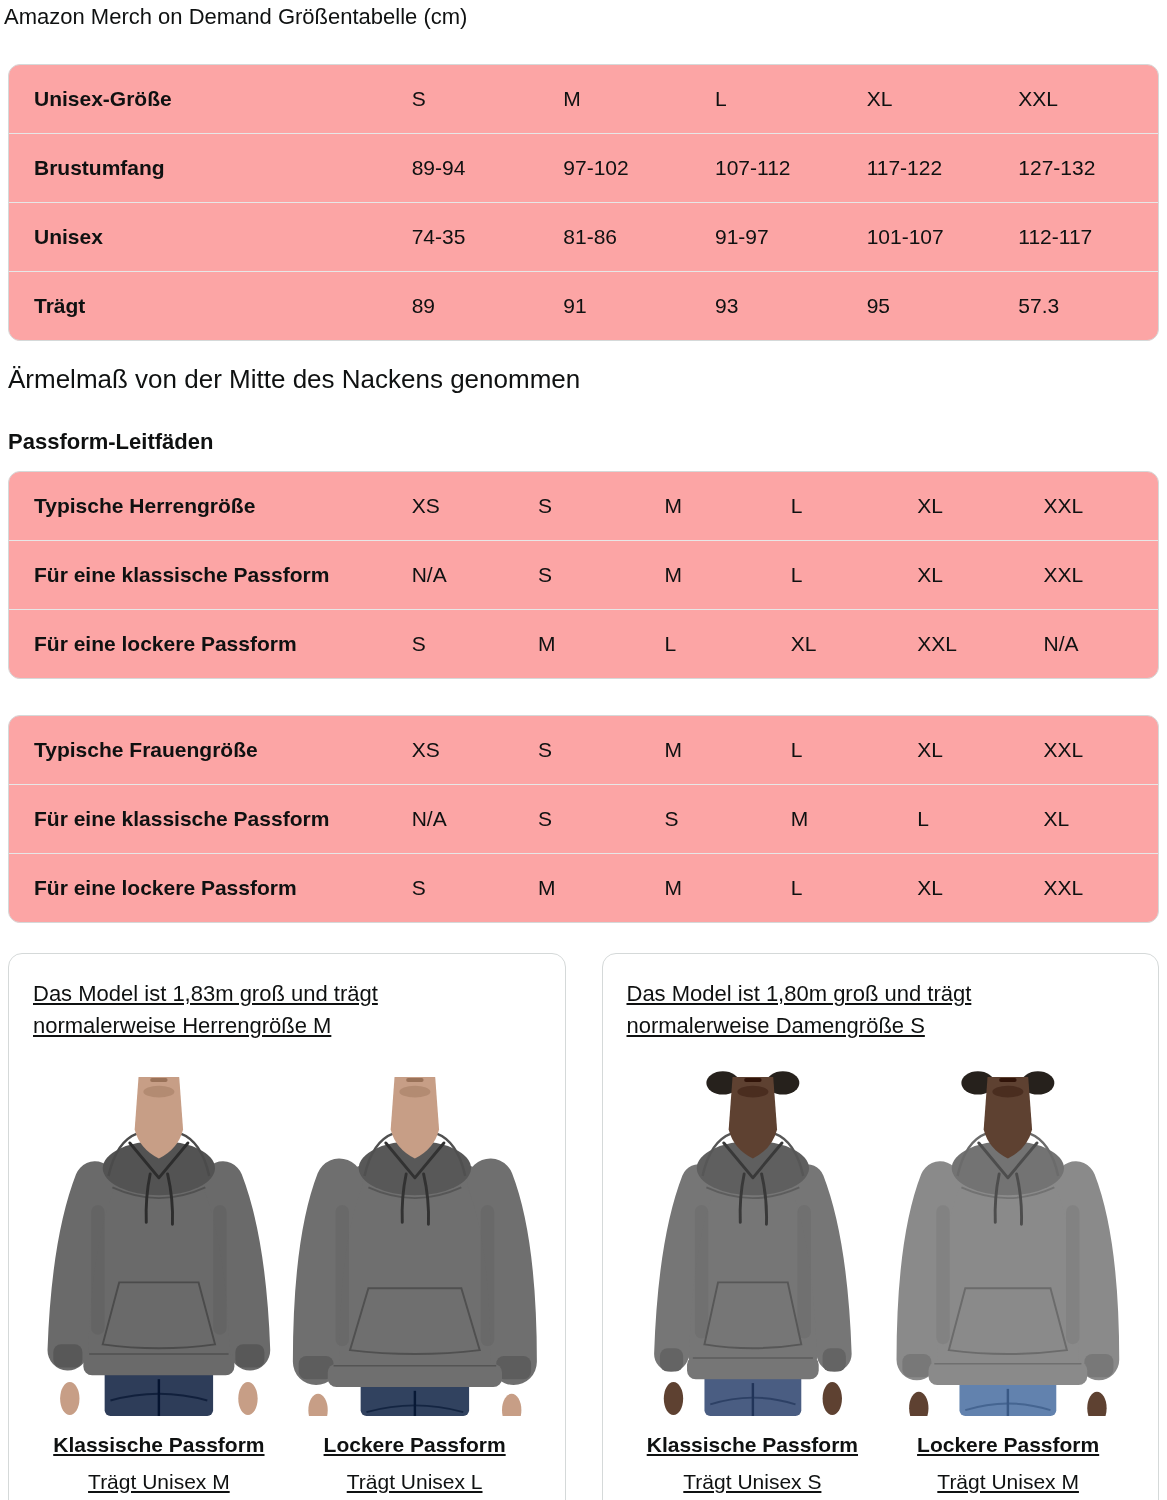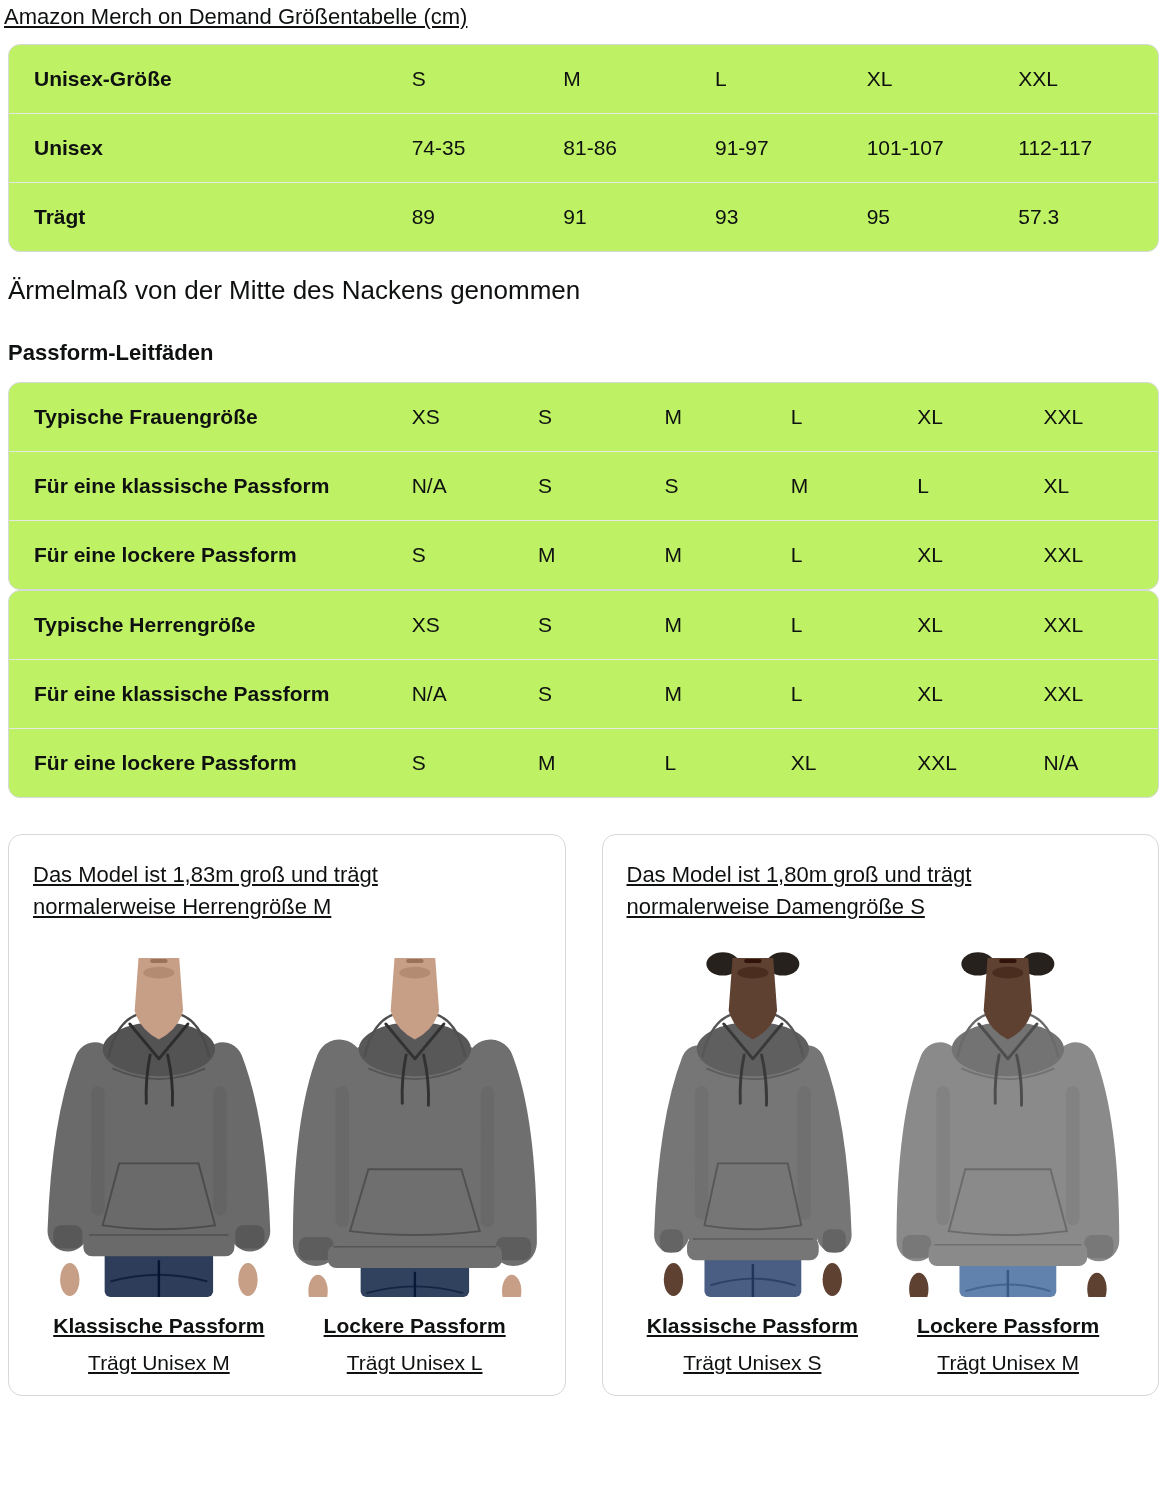--- a/index.html
+++ b/index.html
@@ -7,31 +7,30 @@
   body {
     width: 1167px; height: 1500px;
     font-family: "Liberation Sans", sans-serif;
     color: #0f1111;
     overflow: hidden;
   }
   .page { padding: 4px 8px 8px 8px; }
 
   .page-title {
     font-size: 22px; font-weight: 400; line-height: 26px;
-    margin: 0 0 14px -4px;
-    text-decoration: underline;
+    margin: 0 0 34px -4px;
   }
 
   table.tbl {
     width: 100%;
     border: 1px solid #d5d9d9;
     border-radius: 12px;
     border-collapse: separate; border-spacing: 0;
     table-layout: fixed;
-    background: #bef264;
+    background: #fca5a5;
   }
   table.tbl tr:not(:first-child) th,
   table.tbl tr:not(:first-child) td { border-top: 1px solid #e7e7e7; }
   table.tbl th {
     text-align: left; font-size: 21px; font-weight: 700;
     padding: 22px 8px 22px 25px; line-height: 24px;
     overflow: hidden; white-space: nowrap;
   }
   table.tbl td {
     text-align: left; font-size: 21px; font-weight: 400;
@@ -81,20 +80,28 @@
     <tbody>
         <tr>
           <th>Unisex-Größe</th>
           <td>S</td>
           <td>M</td>
           <td>L</td>
           <td>XL</td>
           <td>XXL</td>
         </tr>
         <tr>
+          <th>Brustumfang</th>
+          <td>89-94</td>
+          <td>97-102</td>
+          <td>107-112</td>
+          <td>117-122</td>
+          <td>127-132</td>
+        </tr>
+        <tr>
           <th>Unisex</th>
           <td>74-35</td>
           <td>81-86</td>
           <td>91-97</td>
           <td>101-107</td>
           <td>112-117</td>
         </tr>
         <tr>
           <th>Trägt</th>
           <td>89</td>
@@ -103,20 +110,61 @@
           <td>95</td>
           <td>57.3</td>
         </tr>
       </tbody>
   </table>
 
   <p class="note">Ärmelmaß von der Mitte des Nackens genommen</p>
 
   <h2 class="fit-heading">Passform-Leitfäden</h2>
 
+  <table class="tbl" id="mens-fit-table">
+    <colgroup>
+        <col class="c-label">
+        <col class="c-val6">
+        <col class="c-val6">
+        <col class="c-val6">
+        <col class="c-val6">
+        <col class="c-val6">
+        <col class="c-val6">
+      </colgroup>
+    <tbody>
+        <tr>
+          <th>Typische Herrengröße</th>
+          <td>XS</td>
+          <td>S</td>
+          <td>M</td>
+          <td>L</td>
+          <td>XL</td>
+          <td>XXL</td>
+        </tr>
+        <tr>
+          <th>Für eine klassische Passform</th>
+          <td>N/A</td>
+          <td>S</td>
+          <td>M</td>
+          <td>L</td>
+          <td>XL</td>
+          <td>XXL</td>
+        </tr>
+        <tr>
+          <th>Für eine lockere Passform</th>
+          <td>S</td>
+          <td>M</td>
+          <td>L</td>
+          <td>XL</td>
+          <td>XXL</td>
+          <td>N/A</td>
+        </tr>
+      </tbody>
+  </table>
+
   <table class="tbl" id="womens-fit-table">
     <colgroup>
         <col class="c-label">
         <col class="c-val6">
         <col class="c-val6">
         <col class="c-val6">
         <col class="c-val6">
         <col class="c-val6">
         <col class="c-val6">
       </colgroup>
@@ -140,61 +188,20 @@
           <td>XL</td>
         </tr>
         <tr>
           <th>Für eine lockere Passform</th>
           <td>S</td>
           <td>M</td>
           <td>M</td>
           <td>L</td>
           <td>XL</td>
           <td>XXL</td>
-        </tr>
-      </tbody>
-  </table>
-
-  <table class="tbl" id="mens-fit-table">
-    <colgroup>
-        <col class="c-label">
-        <col class="c-val6">
-        <col class="c-val6">
-        <col class="c-val6">
-        <col class="c-val6">
-        <col class="c-val6">
-        <col class="c-val6">
-      </colgroup>
-    <tbody>
-        <tr>
-          <th>Typische Herrengröße</th>
-          <td>XS</td>
-          <td>S</td>
-          <td>M</td>
-          <td>L</td>
-          <td>XL</td>
-          <td>XXL</td>
-        </tr>
-        <tr>
-          <th>Für eine klassische Passform</th>
-          <td>N/A</td>
-          <td>S</td>
-          <td>M</td>
-          <td>L</td>
-          <td>XL</td>
-          <td>XXL</td>
-        </tr>
-        <tr>
-          <th>Für eine lockere Passform</th>
-          <td>S</td>
-          <td>M</td>
-          <td>L</td>
-          <td>XL</td>
-          <td>XXL</td>
-          <td>N/A</td>
         </tr>
       </tbody>
   </table>
 
   <div class="cards">
     <section class="card">
       <p class="card-desc">Das Model ist 1,83m groß und trägt normalerweise Herrengröße M</p>
       <div class="figures">
           <figure class="figure-col">
             <div class="fig-img">

